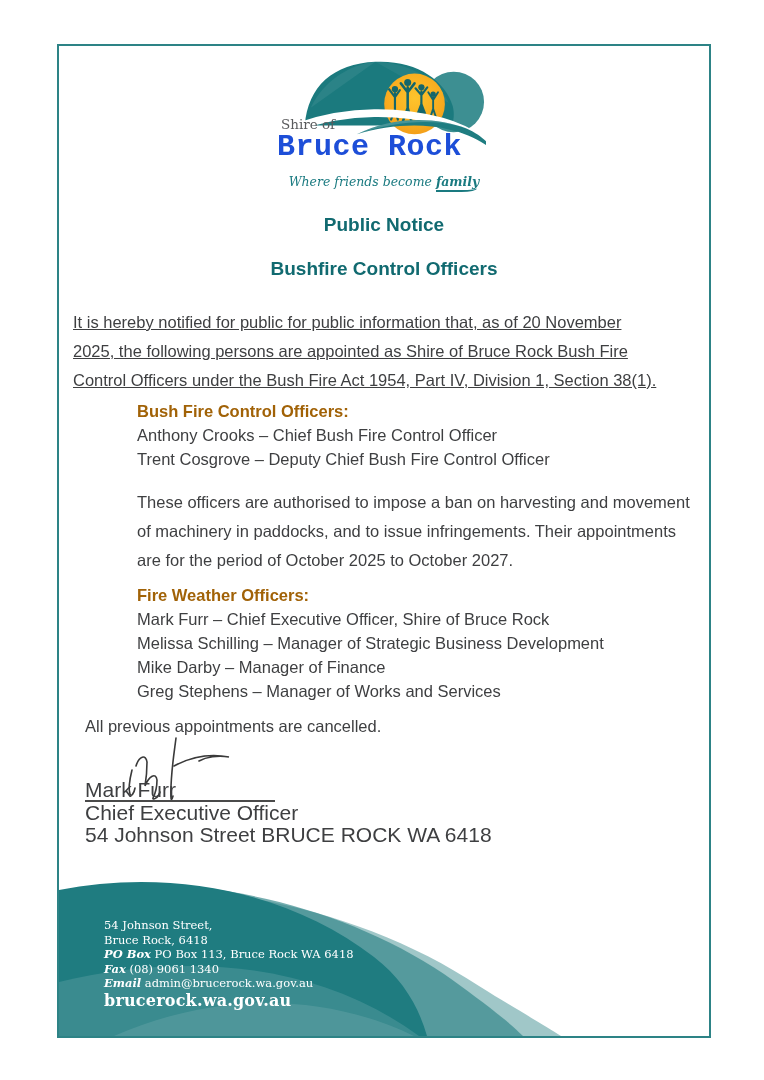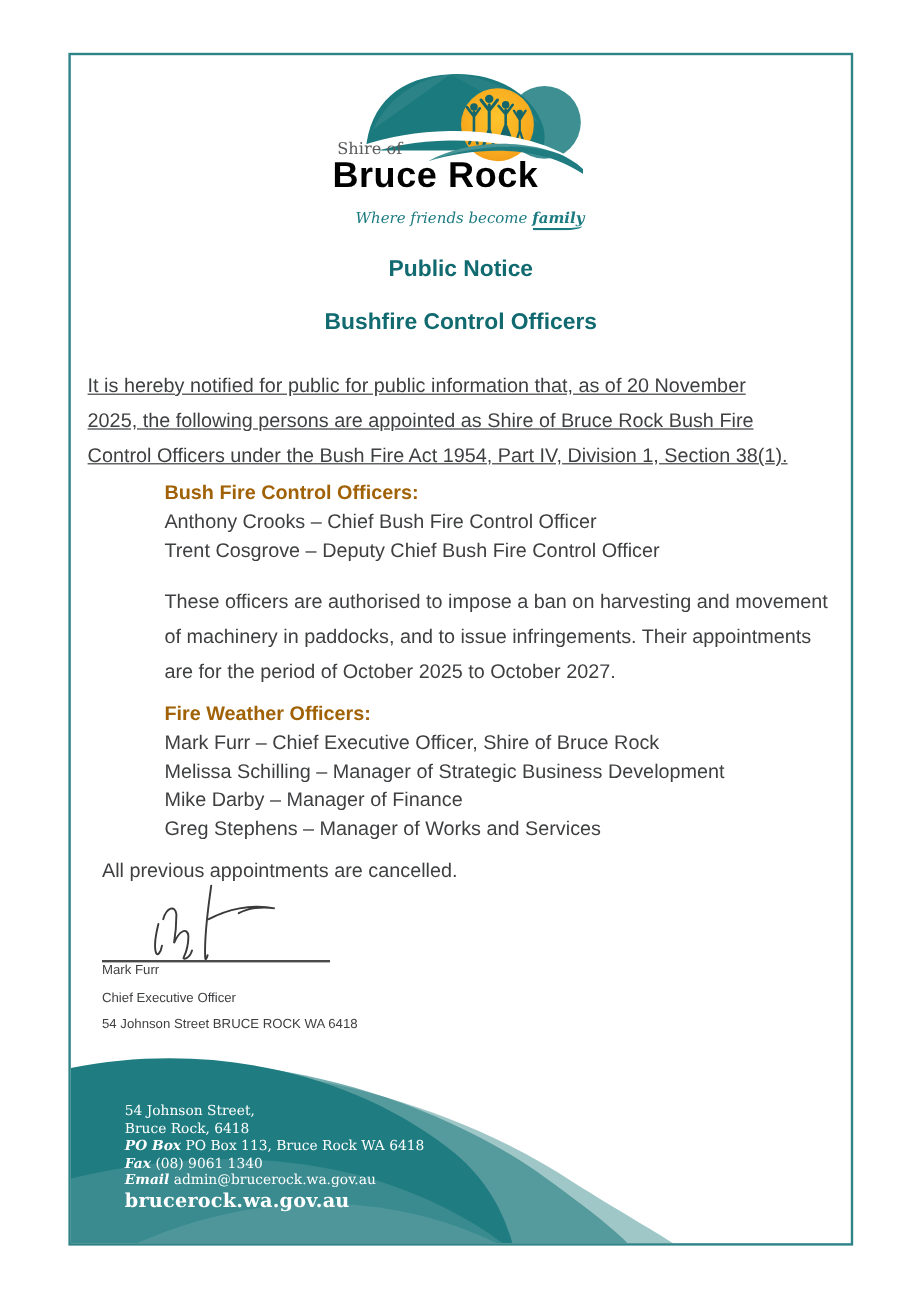--- a/index.html
+++ b/index.html
@@ -3,40 +3,40 @@
 <meta charset="utf-8">
 <style>
   html,body{margin:0;padding:0;background:#fff;}
   body{width:764px;height:1080px;position:relative;font-family:"Liberation Sans",sans-serif;color:#3e3f41;overflow:hidden;}
   .sheet{position:absolute;left:57px;top:44px;width:654px;height:994px;border:2px solid #2d8386;box-sizing:border-box;background:#fff;}
   .abs{position:absolute;}
   
   .logo{left:222px;top:8px;width:206px;height:146px;}
   .logo-art{left:19px;top:2px;width:186px;height:90px;}
   .shire-of{left:0;top:62px;font-family:"DejaVu Serif",serif;font-size:13.5px;color:#595a5c;}
-  .brand{left:-4px;top:76px;width:212px;font-family:Liberation Sans, sans-serif;font-weight:bold;font-size:30px;letter-spacing:.5px;color:#000000;white-space:nowrap;}
-  .tagline{left:0;top:120px;width:206px;text-align:right;font-family:"DejaVu Serif",serif;font-style:italic;font-size:12.5px;color:#1a7a80;white-space:nowrap;}
+  .brand{left:-4px;top:76px;width:212px;font-family:Liberation Mono, monospace;font-weight:bold;font-size:30px;letter-spacing:.5px;color:#1d4ed8;white-space:nowrap;}
+  .tagline{left:0;top:120px;width:206px;text-align:center;font-family:"DejaVu Serif",serif;font-style:italic;font-size:12.5px;color:#1a7a80;white-space:nowrap;}
   .tagline b{font-weight:bold;display:inline-block;position:relative;}
   .tagline b::after{content:"";position:absolute;left:0;right:2px;bottom:-3px;height:4px;border-bottom:2px solid #1a7a80;border-radius:0 0 60%/100% 60%;}
   
   .title,.subtitle{left:0;top:168px;width:650px;text-align:center;font-weight:bold;font-size:19px;color:#116a70;}
   .subtitle{top:212px;}
   
   .para{font-size:16.5px;line-height:29px;}
   .p-intro{left:14px;top:262px;width:586px;text-decoration:underline;}
   .sec{font-size:16.5px;line-height:24px;left:78px;}
   .sec-head{font-weight:bold;color:#a16207;}
   .sec-bush{top:353px;width:560px;}
   .p-note{left:78px;top:442px;width:560px;}
   .sec-fw{top:537px;width:560px;}
   .closing{left:26px;top:666px;width:586px;font-size:16.5px;line-height:29px;}
   
   .sig-art{left:55px;top:690px;width:176px;height:64px;}
   .sig-rule{left:26px;top:754px;width:190px;border-top:2px solid #4a4a4a;height:0;}
-  .signer{left:26px;top:752px;width:560px;font-size:11px;line-height:22.5px;}
+  .signer{left:26px;top:733px;width:560px;font-size:21px;line-height:22.5px;}
   
   .footer{left:0;bottom:0;width:744px;height:158px;}
   .footer svg{position:absolute;left:0;top:0;}
   .f-text{position:absolute;left:45px;top:40px;color:#fff;font-family:"DejaVu Serif",serif;font-size:11.5px;line-height:14.6px;}
   .f-text .lbl{font-weight:bold;font-style:italic;}
   .f-site{font-size:16px;font-weight:bold;margin-top:3px;letter-spacing:.2px;}
 </style>
 </head>
 <body>
 

